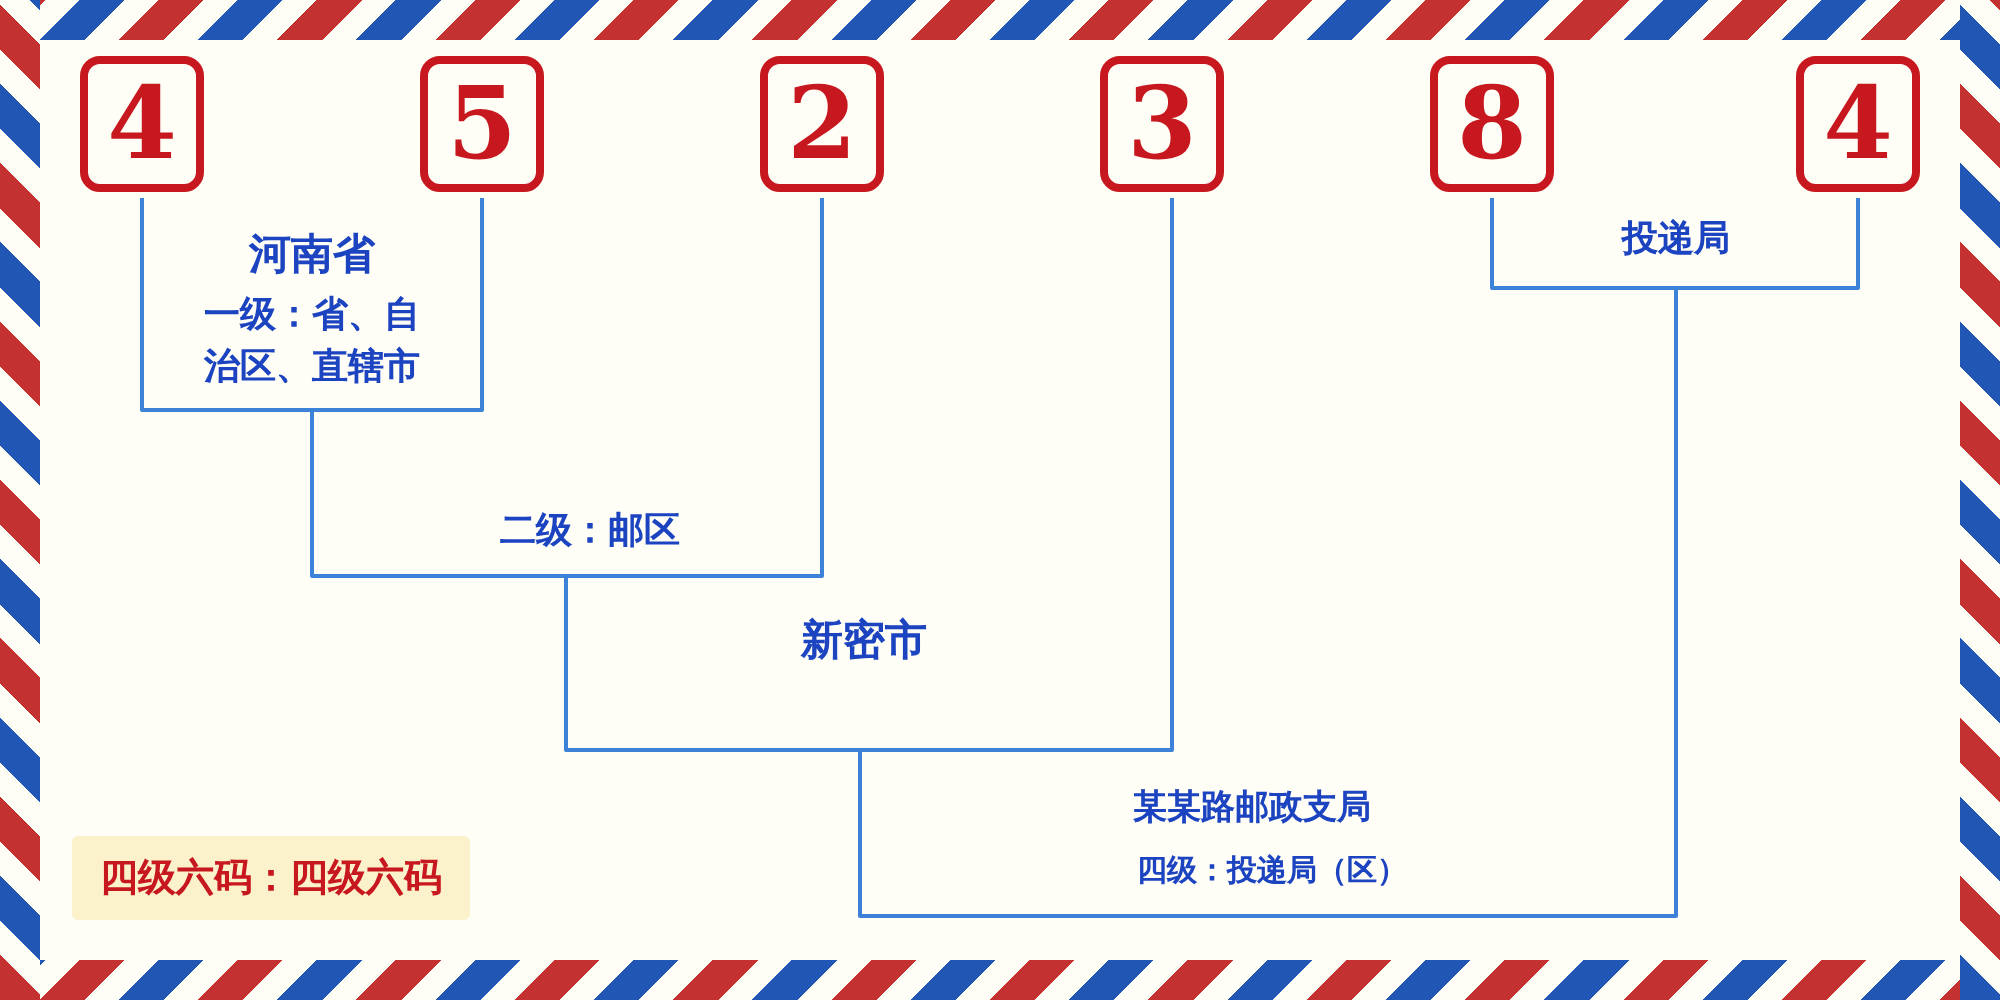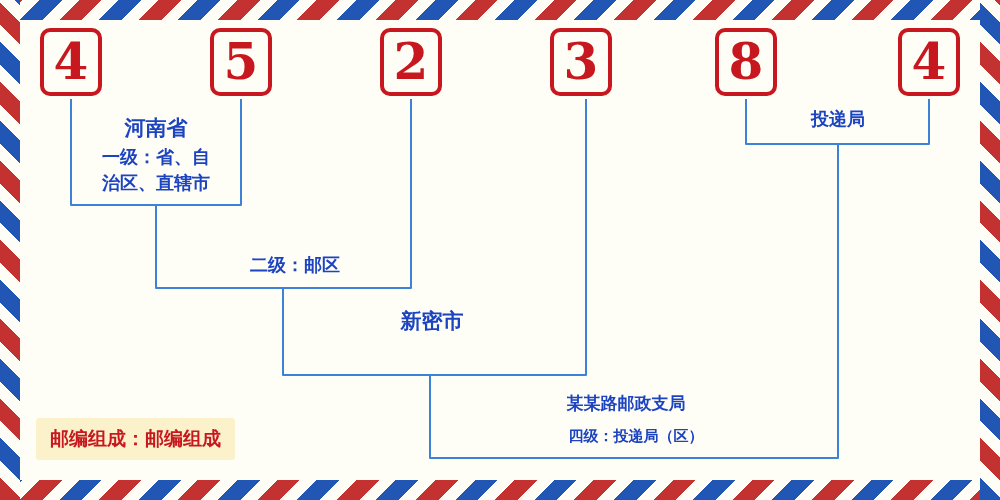--- a/index.html
+++ b/index.html
@@ -91,15 +91,15 @@
   </div>
 
   <div class="lbl" style="left:295px;top:252px;">二级：邮区</div>
 
   <div class="lbl big" style="left:432px;top:306px;">新密市</div>
 
   <div class="lbl" style="left:838px;top:106px;">投递局</div>
   <div class="lbl" style="left:600px;top:392px;font-size:17px;margin-left:26px;">某某路邮政支局</div>
   <div class="lbl" style="left:636px;top:425px;font-size:15px;">四级：投递局（区）</div>
 
-  <div class="footer-badge">邮编组成：邮编组成</div>
+  <div class="footer-badge">四级六码：四级六码</div>
 
 </div>
 
 </body></html>

